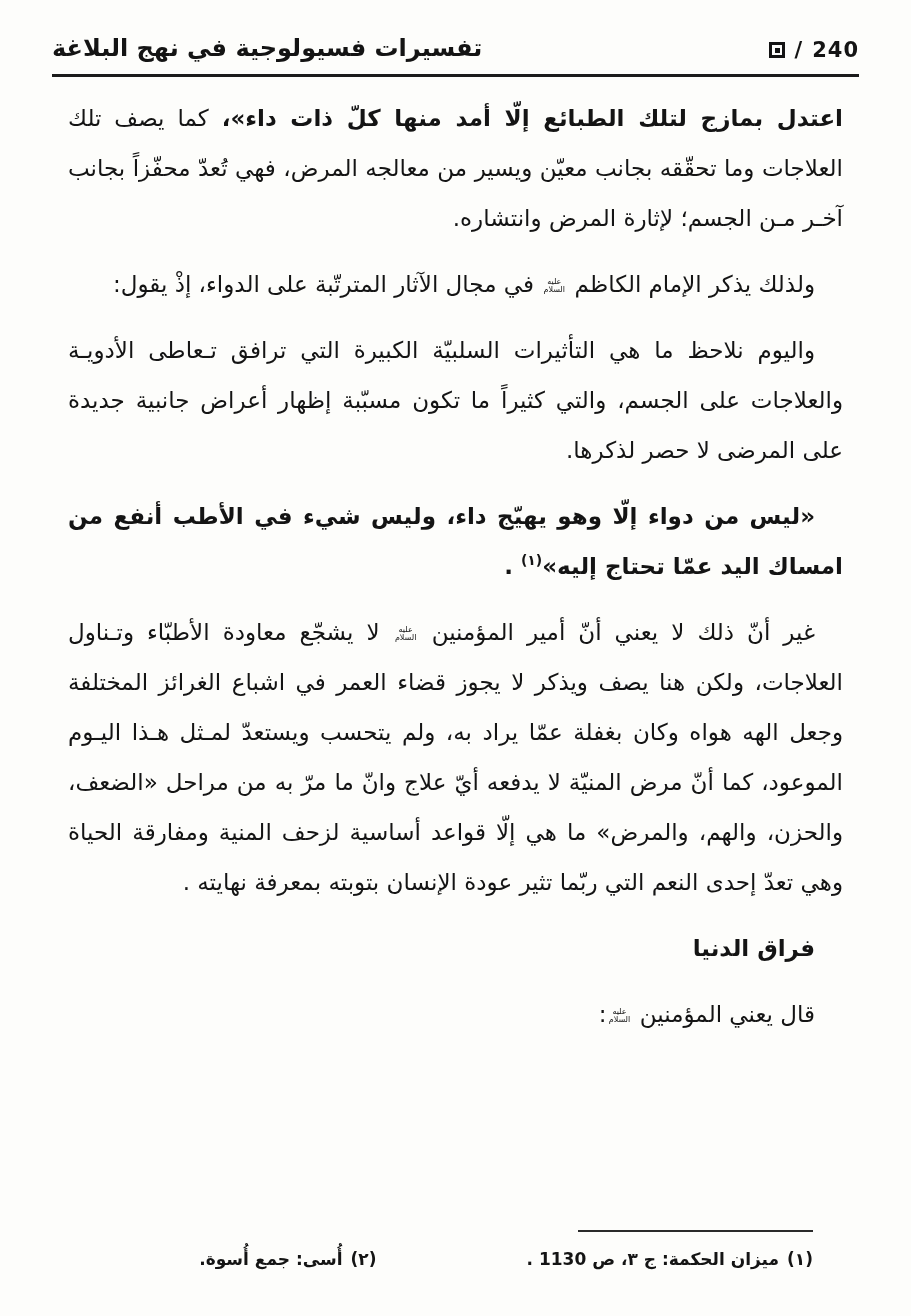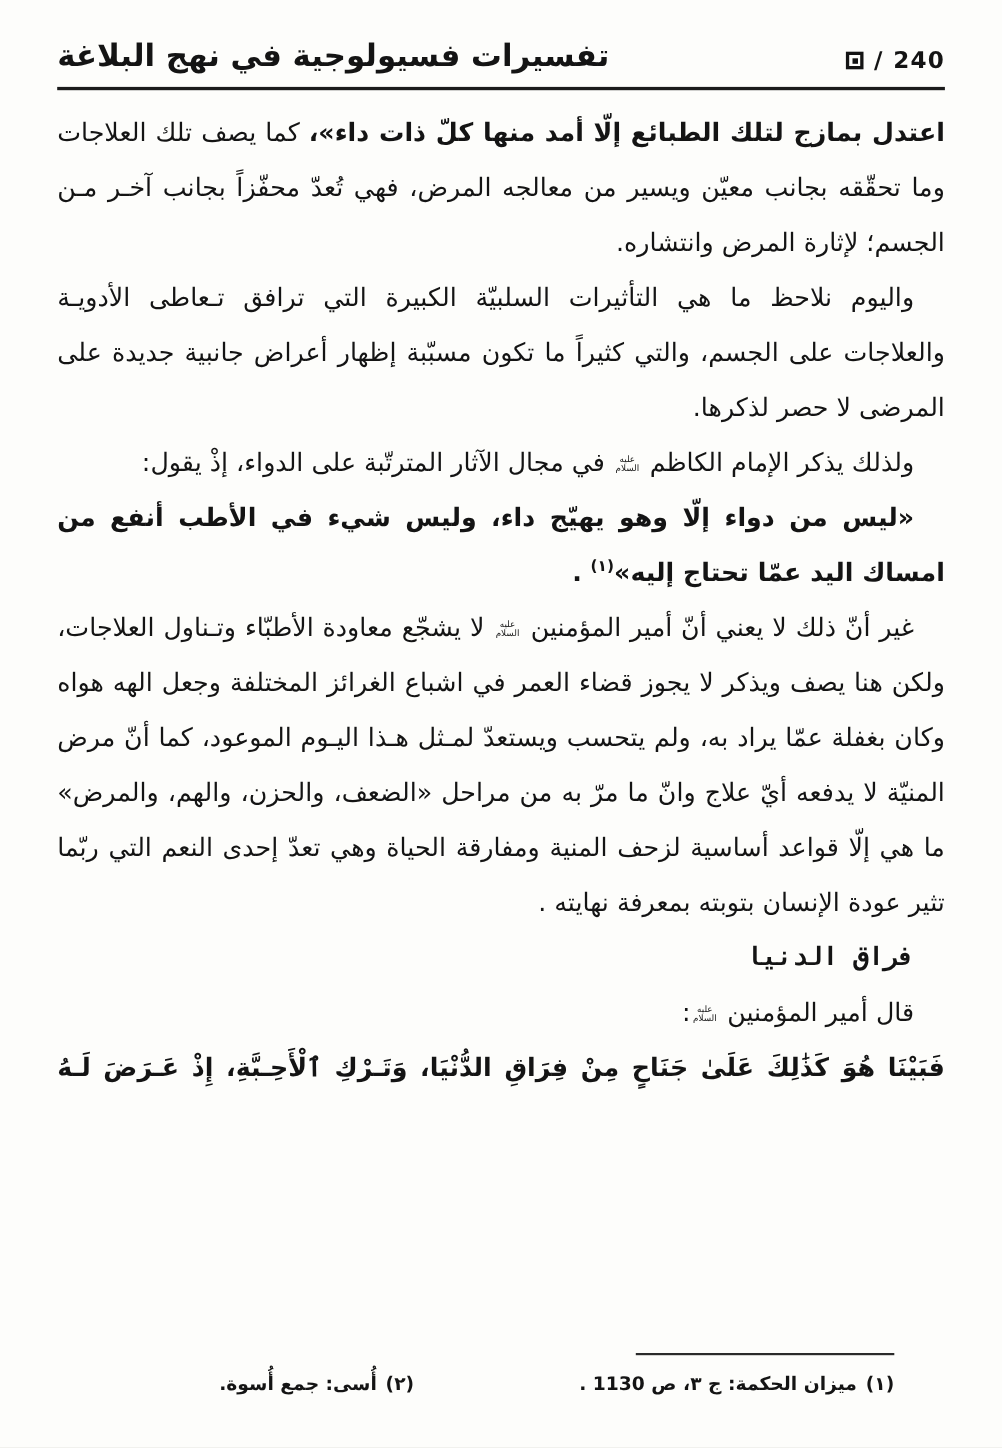--- a/index.html
+++ b/index.html
@@ -36,27 +36,27 @@
     display: inline-flex;
     align-items: center;
     justify-content: center;
     width: 10px;
     height: 10px;
     border: 3px solid #141414;
     background: #fdfdfb;
   }
   .ornament-core { width: 5px; height: 5px; background: #141414; }
   .book-title {
-    font-size: 28px;
+    font-size: 24px;
     font-weight: bold;
   }
   
   .body { margin-top: 14px; }
   .body p {
-    margin: 0;
+    margin: 16px;
     font-size: 23px;
     line-height: 50px;
     text-align: justify;
     text-indent: 28px;
   }
   .body p.no-indent { text-indent: 0; }
   .quote {
     font-weight: bold;
   }
   .big-quote {
@@ -82,21 +82,20 @@
     white-space: normal;
   }
   
   .section-heading {
     margin: 0;
     margin-top: 54px;
     font-size: 27px;
     font-weight: bold;
     text-align: right;
     line-height: 44px;
-    font-family: Liberation Mono, monospace;
   }
   
   .footnote-area {
     position: absolute;
     bottom: 44px;
     right: 52px;
     left: 52px;
   }
   .footnote-rule {
     width: 235px;
@@ -129,34 +128,33 @@
           <span class="ornament-core"></span>
         </span>
     </div>
     <div class="book-title">تفسيرات فسيولوجية في نهج البلاغة</div>
   </div>
 
   <div class="body">
 
     <p class="no-indent"><span class="quote">اعتدل بمازج لتلك الطبائع إلّا أمد منها كلّ ذات داء»،</span><span> كما يصف تلك العلاجات وما تحقّقه بجانب معيّن ويسير من معالجه المرض، فهي تُعدّ محفّزاً بجانب آخـر مـن الجسم؛ لإثارة المرض وانتشاره.</span></p>
 
+    <p><span>ولذلك يذكر الإمام الكاظم </span><span class="honorific">عليه السلام</span><span> في مجال الآثار المترتّبة على الدواء، إذْ يقول:</span></p>
+
     <p>واليوم نلاحظ ما هي التأثيرات السلبيّة الكبيرة التي ترافق تـعاطى الأدويـة والعلاجات على الجسم، والتي كثيراً ما تكون مسبّبة إظهار أعراض جانبية جديدة على المرضى لا حصر لذكرها.</p>
-
-    <p><span>ولذلك يذكر الإمام الكاظم </span><span class="honorific">عليه السلام</span><span> في مجال الآثار المترتّبة على الدواء، إذْ يقول:</span></p>
 
     <p class="quote"><span>«ليس من دواء إلّا وهو يهيّج داء، وليس شيء في الأطب أنفع من امساك اليد عمّا تحتاج إليه»</span><sup class="fn-ref">(١)</sup><span> .</span></p>
 
     <p><span>غير أنّ ذلك لا يعني أنّ أمير المؤمنين </span><span class="honorific">عليه السلام</span><span> لا يشجّع معاودة الأطبّاء وتـناول العلاجات، ولكن هنا يصف ويذكر لا يجوز قضاء العمر في اشباع الغرائز المختلفة وجعل الهه هواه وكان بغفلة عمّا يراد به، ولم يتحسب ويستعدّ لمـثل هـذا اليـوم الموعود، كما أنّ مرض المنيّة لا يدفعه أيّ علاج وانّ ما مرّ به من مراحل «الضعف، والحزن، والهم، والمرض» ما هي إلّا قواعد أساسية لزحف المنية ومفارقة الحياة وهي تعدّ إحدى النعم التي ربّما تثير عودة الإنسان بتوبته بمعرفة نهايته .</span></p>
 
     <p class="section-heading">فراق الدنيا</p>
 
-    <p><span>قال أمير المؤمنين </span><span class="honorific">عليه السلام</span><span>:</span></p>
+    <p><span>قال يعني المؤمنين </span><span class="honorific">عليه السلام</span><span>:</span></p>
 
 
-    <p class="big-quote no-indent stretch">فَبَيْنَا هُوَ كَذَٰلِكَ عَلَىٰ جَنَاحٍ مِنْ فِرَاقِ الدُّنْيَا، وَتَـرْكِ ٱلْأَحِـبَّةِ، إِذْ عَـرَضَ لَـهُ</p>
 
   </div>
 
   <div class="footnote-area">
     <div class="footnote-rule"></div>
     <div class="footnote-row">
       <div class="footnote"><span class="marker">(١)</span><span>ميزان الحكمة: ج ٣، ص 1130 .</span></div>
       <div class="footnote"><span class="marker">(٢)</span><span>أُسى: جمع أُسوة.</span></div>
     </div>
   </div>

